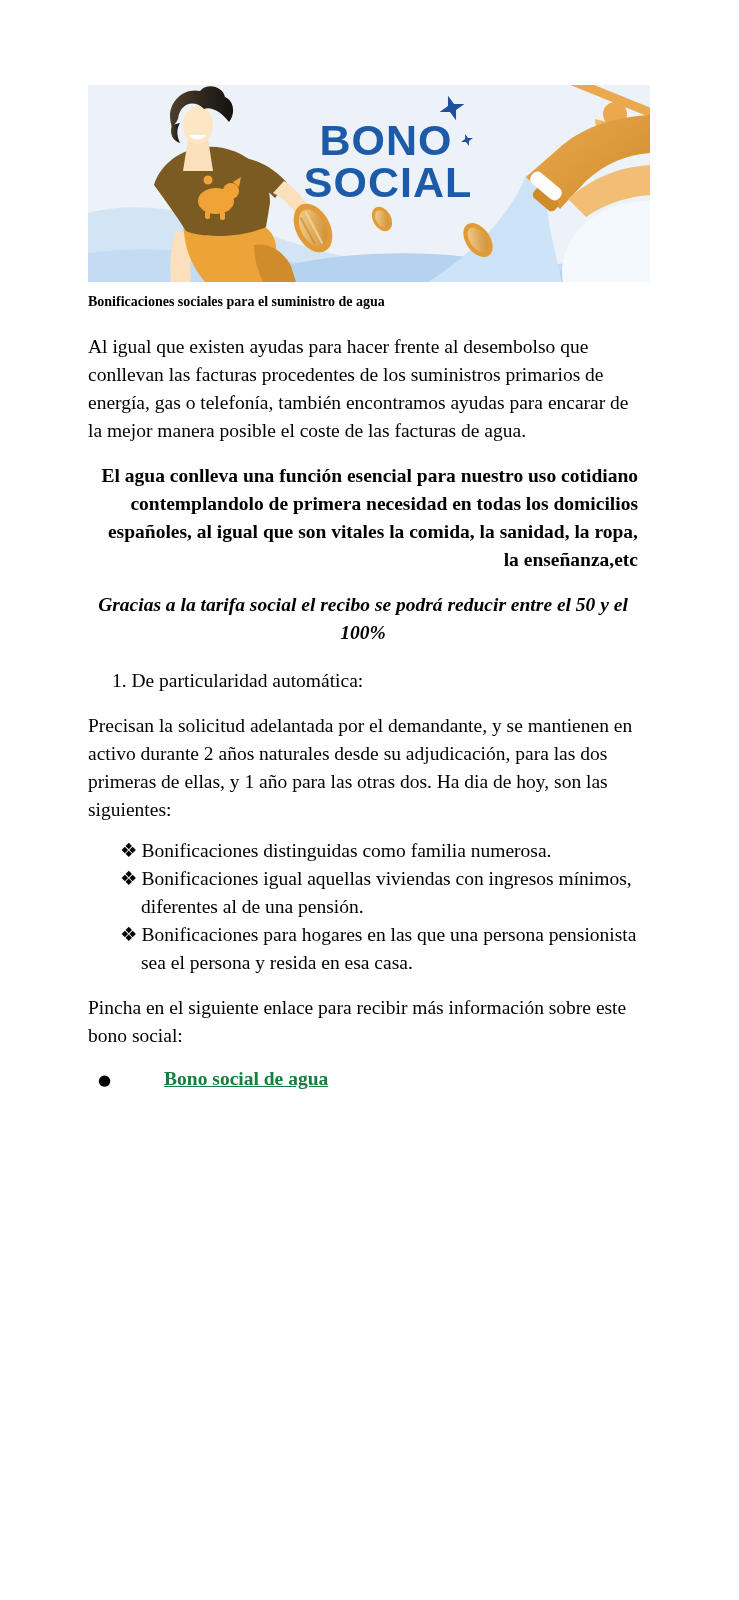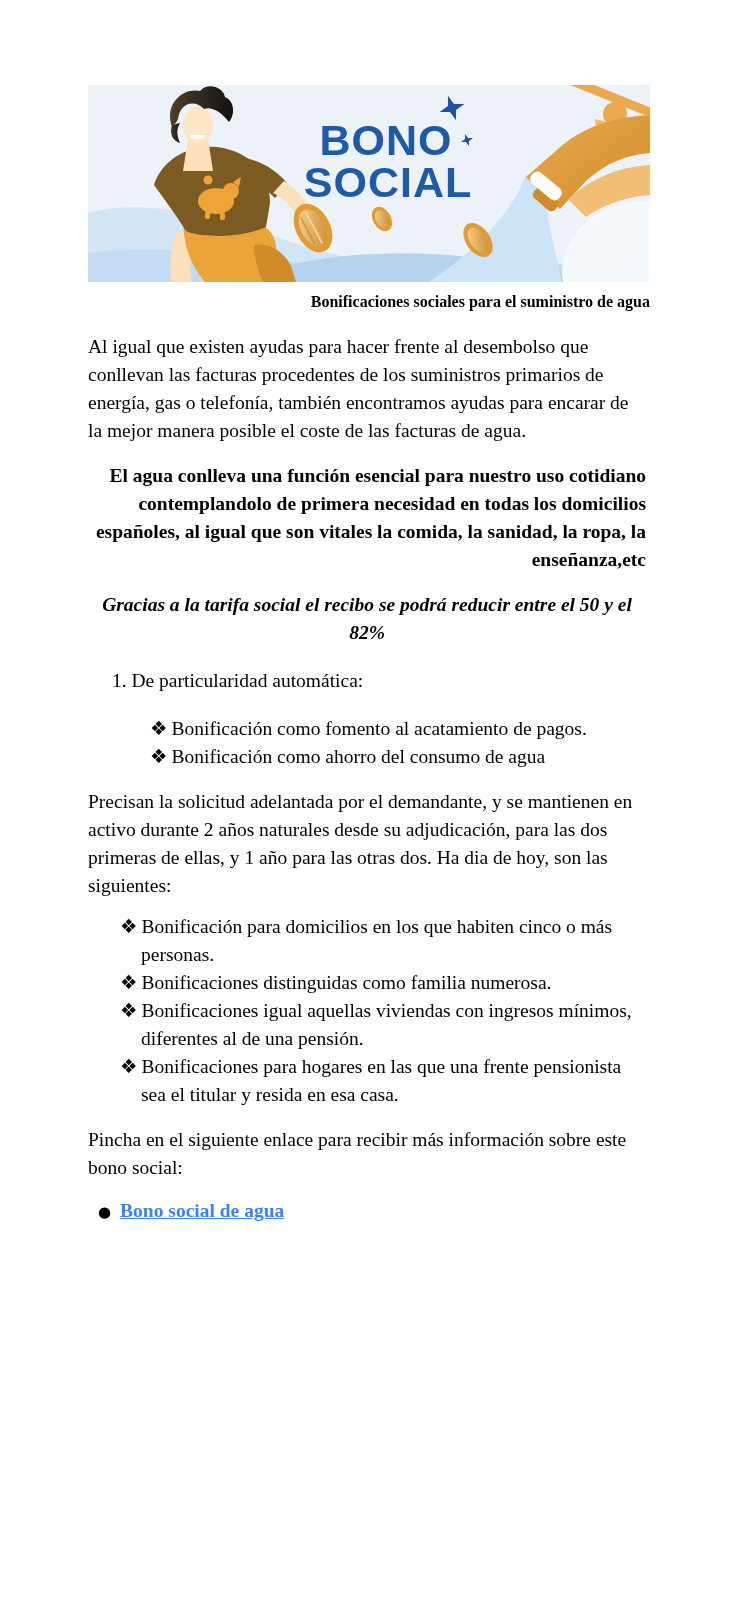--- a/index.html
+++ b/index.html
@@ -6,42 +6,42 @@
   body {
     width: 739px; height: 1600px; overflow: hidden;
     font-family: "Liberation Serif", "DejaVu Serif", serif;
     font-size: 19.5px; line-height: 28px; color: #000000;
   }
   .page { padding: 85px 0 0 88px; }
   .content { width: 562px; }
 
   .hero-wrap { width: 562px; height: 197px; display: block; }
 
-  .doc-heading { font-size: 16px; line-height: 28px; font-weight: 700; margin: 6px 0 0 0; text-align: right; }
+  .doc-heading { font-size: 14px; line-height: 28px; font-weight: 700; margin: 6px 0 0 0; }
 
-  p { margin: 17px 4px 0 0; }
+  p { margin: 17px 12px 0 0; }
   .center-bold   { text-align: right; font-weight: 700; }
   .center-italic { text-align: center; font-weight: 700; font-style: italic; }
   .purpose-para  { margin-top: 24px; }
 
   ol.genres { list-style: none; margin: 20px 0 0 0; padding: 0 0 0 24px; }
   ol.genres > li.genre-item + li.genre-item { margin-top: 28px; }
   ol.genres .num { font-weight: 400; }
   ol.genres strong { font-weight: 400; }
 
   ul.sub-list { list-style: none; margin: 20px 0 0 0; padding: 0 0 0 38px; }
   ul.sub-list > li, ul.check-list > li { padding-left: 21px; text-indent: -21px; }
 
   ul.check-list { list-style: none; margin: 13px 0 0 0; padding: 0 0 0 32px; }
 
   .marker { font-family: "DejaVu Sans", sans-serif; margin-right: 4px; }
 
   ul.link-list { list-style: none; margin: 15px 0 0 0; padding: 0 0 0 10px; }
   .dot { font-family: "DejaVu Sans", sans-serif; font-size: 15px; margin-right: 9px; }
-  a.doc-link { color: #3b82f6; font-weight: 700; text-decoration: underline; cursor: pointer; }
+  a.doc-link { color: #15803d; font-weight: 700; text-decoration: underline; cursor: pointer; margin-left: 44px; }
 
   svg text.hero-title {
     font-family: "Liberation Sans", "DejaVu Sans", sans-serif;
     font-weight: 700; letter-spacing: 1px;
   }
 </style>
 </head>
 <body>
 
 <div class="page">
@@ -150,41 +150,36 @@
         <rect x="440" y="94" width="36" height="14" rx="6" fill="#fdfdfd" transform="rotate(40 458 101)"></rect>
       </g>
     </svg>
 
     <h2 class="doc-heading">Bonificaciones sociales para el suministro de agua</h2>
 
     <p>Al igual que existen ayudas para hacer frente al desembolso que conllevan las facturas  procedentes de los suministros primarios de energía, gas o telefonía, también encontramos ayudas para encarar de la mejor manera posible el coste de las facturas de agua.</p>
 
     <p class="center-bold">El agua conlleva una función esencial para nuestro uso cotidiano contemplandolo de primera necesidad en todas los domicilios españoles, al igual que son vitales la comida, la sanidad, la ropa, la enseñanza,etc</p>
 
-    <p class="center-italic">Gracias a la tarifa social el recibo se podrá reducir entre el 50 y el 82%</p>
+    <p class="center-italic">Gracias a la tarifa social el recibo se podrá reducir entre el 50 y el 100%</p>
 
 
     <ol class="genres">
       <li class="genre-item">
         <span class="num">1.</span>
         <strong>De particularidad automática:</strong>
-        <ul class="sub-list">
-          <li><span class="marker">❖</span><span>Bonificación como fomento al acatamiento de pagos.</span></li>
-          <li><span class="marker">❖</span><span>Bonificación como ahorro del consumo de agua</span></li>
-        </ul>
       </li>
     </ol>
 
     <p>Precisan la solicitud adelantada por el demandante, y se mantienen en activo durante 2 años naturales desde su adjudicación, para las dos primeras de ellas, y 1 año para las otras dos. Ha dia de hoy, son las siguientes:</p>
 
     <ul class="check-list">
-      <li><span class="marker">❖</span><span>Bonificación para domicilios en los que habiten cinco o más personas.</span></li>
       <li><span class="marker">❖</span><span>Bonificaciones distinguidas como familia numerosa.</span></li>
       <li><span class="marker">❖</span><span>Bonificaciones igual aquellas viviendas con ingresos mínimos, diferentes al de una pensión.</span></li>
-      <li><span class="marker">❖</span><span>Bonificaciones para hogares en las que una frente pensionista sea el titular y resida en esa casa.</span></li>
+      <li><span class="marker">❖</span><span>Bonificaciones para hogares en las que una persona pensionista sea el persona y resida en esa casa.</span></li>
     </ul>
 
 
     <p>Pincha en el siguiente enlace para recibir más información sobre este bono social:</p>
 
     <ul class="link-list">
       <li>
         <span class="dot">●</span><a class="doc-link" href="#">Bono social de agua</a>
       </li>
     </ul>

